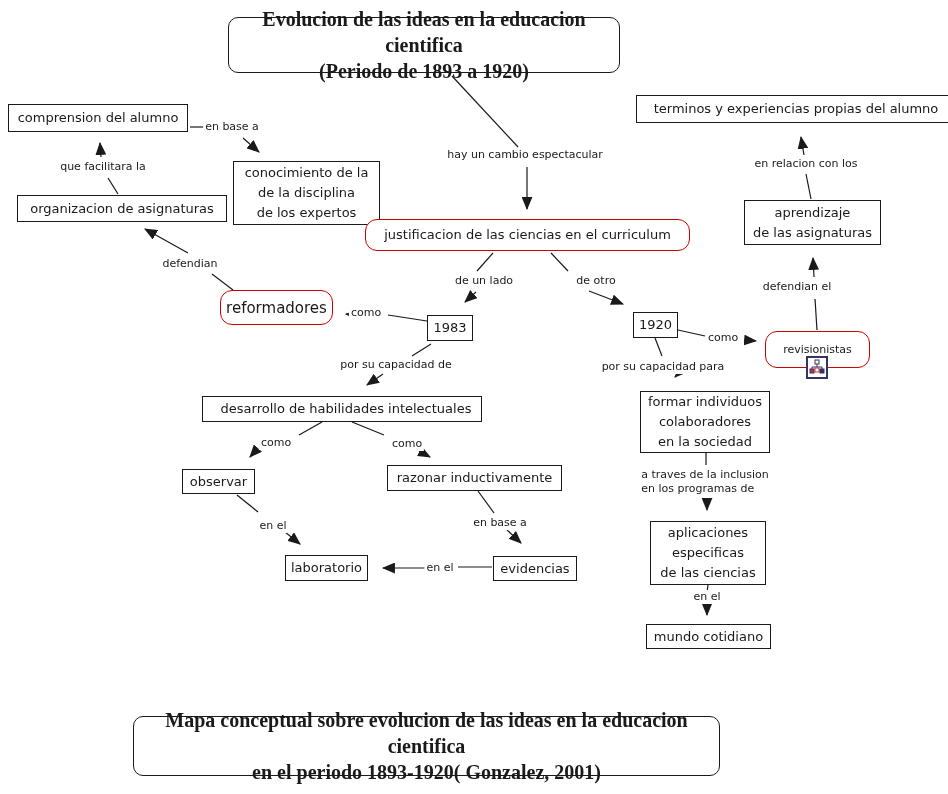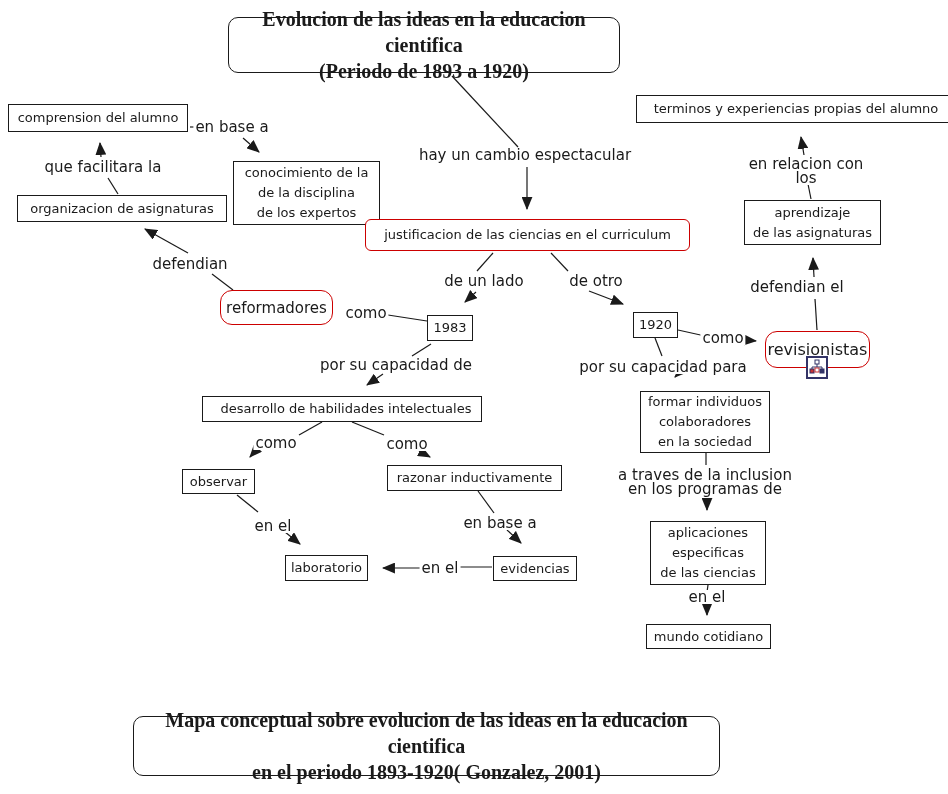--- a/index.html
+++ b/index.html
@@ -10,21 +10,21 @@
         display:flex;align-items:center;justify-content:center;text-align:center;
         font-size:13px;line-height:20px;white-space:pre-line;box-sizing:border-box;}
   .nw{white-space:nowrap;}
   .red{border:1px solid #cc0000;border-radius:12px;}
   .person{font-size:15px;}
   .banner{position:absolute;z-index:2;background:#ffffff;border:1px solid #1a1a1a;border-radius:10px;
           display:flex;align-items:center;justify-content:center;text-align:center;
           font-family:"Liberation Serif","DejaVu Serif",serif;font-weight:bold;font-size:20px;
           line-height:26px;white-space:pre-line;box-sizing:border-box;}
   .lbl{position:absolute;z-index:3;transform:translateX(-50%);background:#ffffff;
-       font-size:15px;line-height:14px;padding:0 2px;text-align:center;white-space:pre-line;}
+       font-size:11px;line-height:14px;padding:0 2px;white-space:pre-line;}
   #submap-icon{position:absolute;z-index:4;left:806px;top:356px;width:22px;height:23px;
        background:#ffffff;border:2px solid #333366;box-sizing:border-box;
        display:flex;align-items:center;justify-content:center;cursor:pointer;}
 </style>
 </head>
 <body>
 
 <div id="canvas">
 
   <svg id="wires" width="948" height="794" viewBox="0 0 948 794">
@@ -78,28 +78,28 @@
   <div class="banner" style="left:228px;top:17px;width:392px;height:56px;">Evolucion de las ideas en la educacion cientifica
 (Periodo de 1893 a 1920)</div>
   <div class="banner" style="left:133px;top:716px;width:587px;height:60px;">Mapa conceptual sobre evolucion de las ideas en la educacion cientifica
 en el periodo 1893-1920( Gonzalez, 2001)</div>
 
   <div class="node nw" style="left:8px;top:104px;width:180px;height:28px;">comprension del alumno</div>
   <div class="node nw" style="left:17px;top:195px;width:210px;height:27px;">organizacion de asignaturas</div>
   <div class="node" style="left:233px;top:161px;width:147px;height:64px;">conocimiento de la
 de la disciplina
 de los expertos</div>
-  <div class="node nw red" style="left:365px;top:219px;width:325px;height:32px;border-radius:6px;">justificacion de las ciencias en el curriculum</div>
+  <div class="node nw red" style="left:365px;top:219px;width:325px;height:32px;">justificacion de las ciencias en el curriculum</div>
   <div class="node nw" style="left:636px;top:95px;width:320px;height:28px;">terminos y experiencias propias del alumno</div>
   <div class="node" style="left:744px;top:200px;width:137px;height:45px;">aprendizaje
 de las asignaturas</div>
   <div class="node nw red person" style="left:220px;top:290px;width:113px;height:35px;">reformadores</div>
   <div class="node nw" style="left:427px;top:315px;width:46px;height:26px;">1983</div>
   <div class="node nw" style="left:633px;top:312px;width:45px;height:26px;">1920</div>
-  <div class="node nw red person" style="left:765px;top:331px;width:105px;height:37px;font-size:16px;">revisionistas</div>
+  <div class="node nw red person" style="left:765px;top:331px;width:105px;height:37px;font-size:11px;">revisionistas</div>
   <div class="node nw" style="left:202px;top:396px;width:280px;height:26px;padding-left:8px;">desarrollo de habilidades intelectuales</div>
   <div class="node nw" style="left:182px;top:469px;width:73px;height:25px;">observar</div>
   <div class="node nw" style="left:387px;top:465px;width:175px;height:26px;">razonar inductivamente</div>
   <div class="node nw" style="left:285px;top:555px;width:83px;height:26px;">laboratorio</div>
   <div class="node nw" style="left:493px;top:556px;width:84px;height:25px;">evidencias</div>
   <div class="node" style="left:640px;top:391px;width:130px;height:62px;">formar individuos
 colaboradores
 en la sociedad</div>
   <div class="node" style="left:650px;top:521px;width:116px;height:64px;">aplicaciones
 especificas

